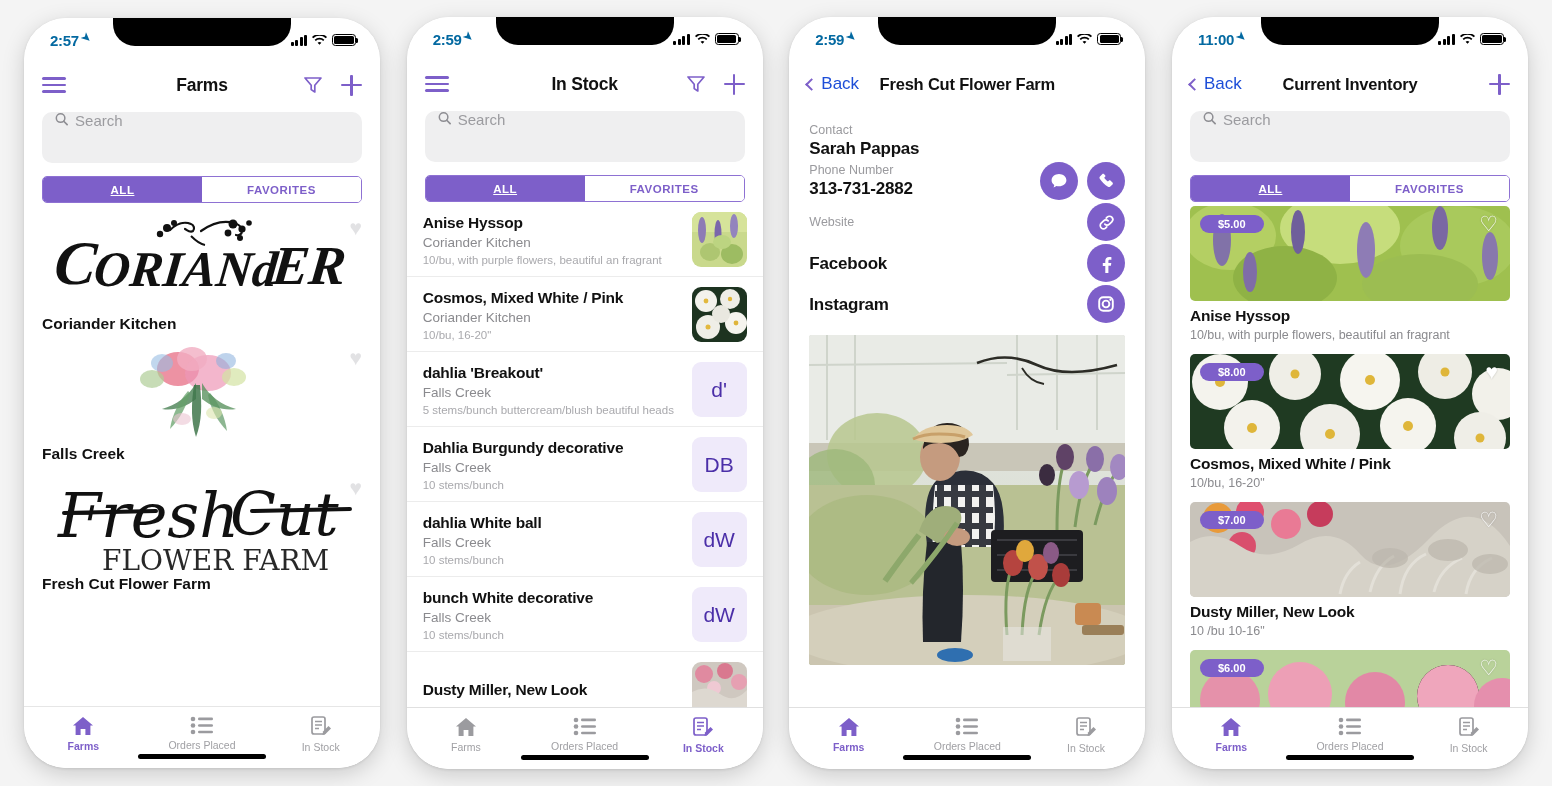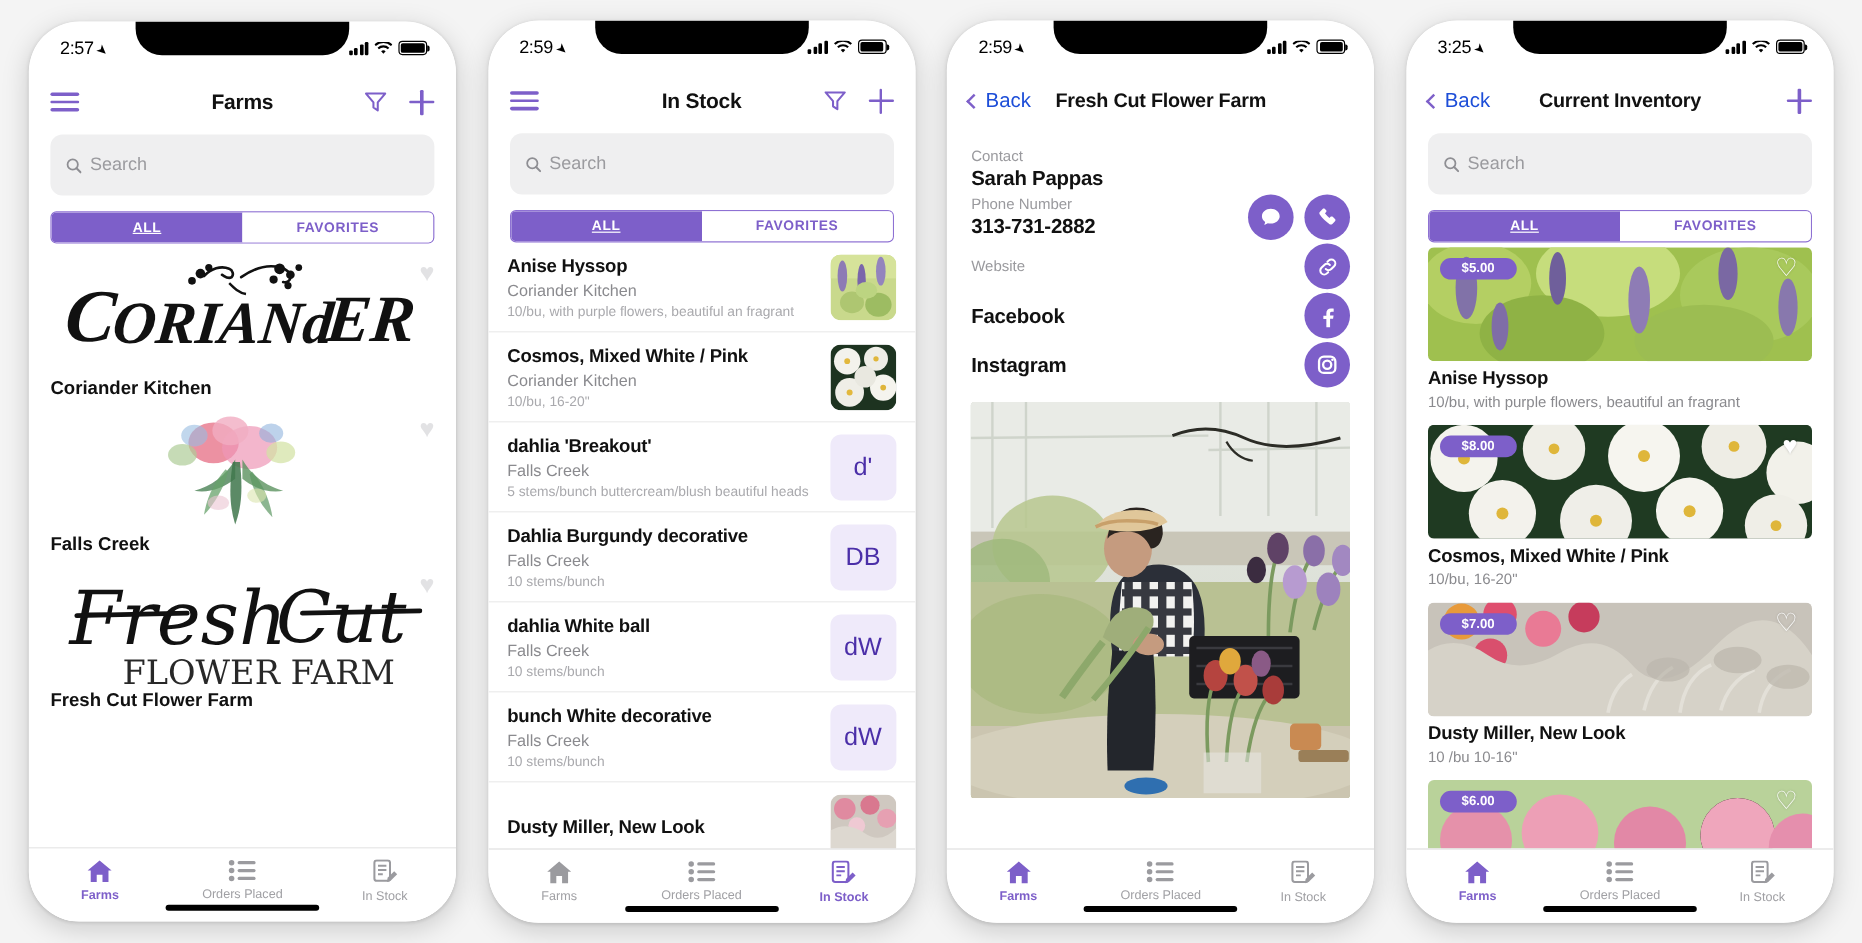--- a/index.html
+++ b/index.html
@@ -60,25 +60,25 @@
     top: -22px;
     left: 50%;
     transform: translateX(-50%);
     width: 178px;
     height: 50px;
     background: #000;
     border-radius: 0 0 22px 22px;
   }
   .st-time {
     font-size: 15px;
-    font-weight: normal;
-    color: #000000;
+    font-weight: bold;
+    color: #0369a1;
     letter-spacing: -0.3px;
     display: flex;
-    align-items: flex-end;
+    align-items: flex-start;
     gap: 2px;
     z-index: 2;
   }
   .st-loc { font-size: 11px; transform: rotate(42deg) translateY(-1px); }
   .st-right { display: flex; align-items: center; gap: 5px; z-index: 2; }
   .bars { display: flex; align-items: flex-end; gap: 1.5px; height: 11px; }
   .bars i { width: 3px; background: #000; border-radius: 1px; display: block; }
   .bars i:nth-child(1){height:4px}
   .bars i:nth-child(2){height:6px}
   .bars i:nth-child(3){height:8.5px}
@@ -140,21 +140,21 @@
   .plus-ic:after { top: 0; bottom: 0; left: 9.4px; width: 2.2px; }
 
   
   .searchbar {
     flex: 0 0 auto;
     margin: 4px 18px 0;
     height: 51px;
     border-radius: 10px;
     background: #efeff0;
     display: flex;
-    align-items: center;
+    align-items: flex-start;
     gap: 7px;
     padding: 0 13px;
   }
   .searchbar input {
     border: 0; background: transparent; outline: none;
     font-family: inherit; font-size: 15px; color: #888; width: 100%;
   }
   .searchbar input::placeholder { color: #9b9b9f; }
 
   
@@ -849,21 +849,21 @@
       </div>
       <div class="homebar"></div>
     </div>
   </div>
 
   <div class="phone p4">
     <div class="screen">
       <div class="statusbar">
         <div class="notch"></div>
         <div class="st-time">
-          <span>3:25</span>
+          <span>11:00</span>
           <span class="st-loc">➤</span>
         </div>
         <div class="st-right">
           <span class="bars">
               <i></i>
               <i></i>
               <i></i>
               <i></i>
             </span>
           <svg width="15" height="11" viewBox="0 0 15 11">

